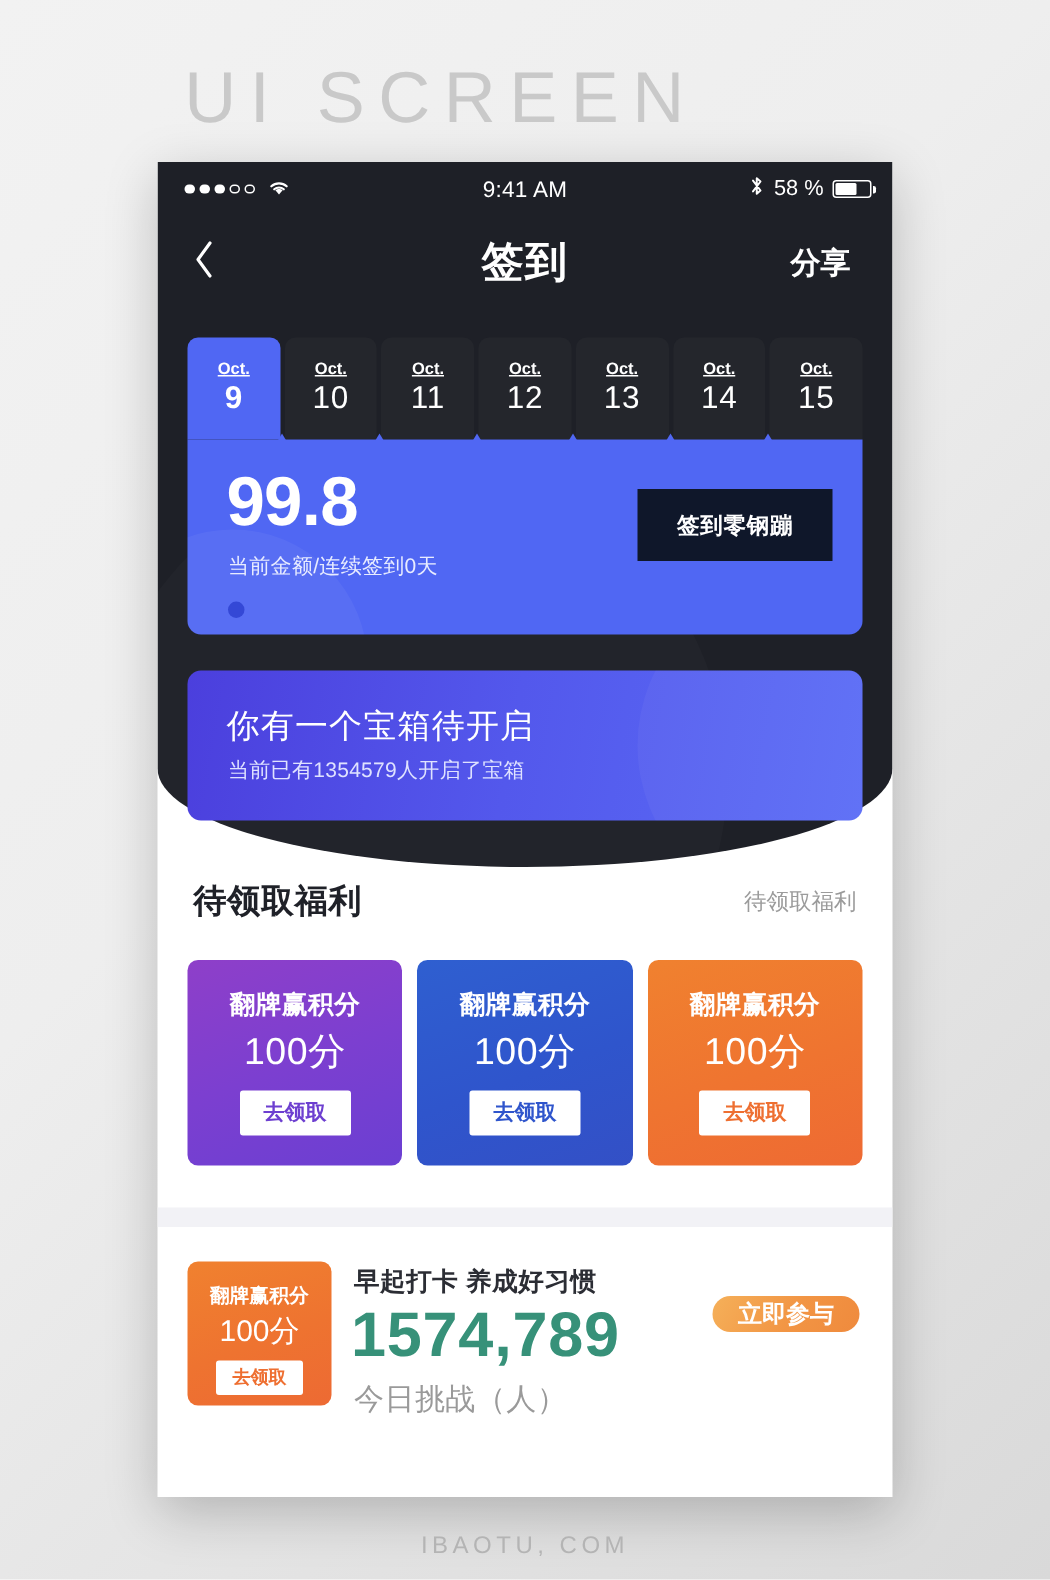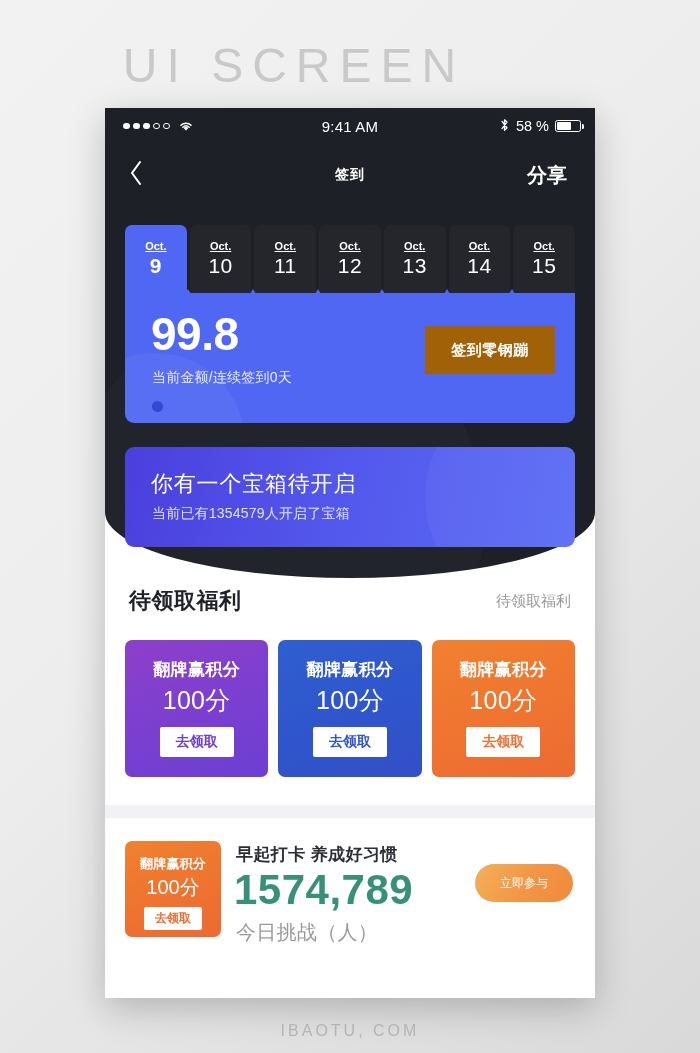--- a/index.html
+++ b/index.html
@@ -81,21 +81,21 @@
   .navbar{
     position:absolute; left:0; top:36px; width:490px; height:62px;
     display:flex; align-items:center; color:#fff;
   }
   .nav-back{
     position:absolute; left:24px; font-size:27px; line-height:1;
     color:#fff; font-weight:300; cursor:pointer;
   }
   .nav-title{
     position:absolute; left:0; width:490px; text-align:center;
-    font-size:14px; font-weight:700; letter-spacing:1px;
+    font-size:28px; font-weight:700; letter-spacing:1px;
   }
   .nav-action{
     position:absolute; right:28px; font-size:20px; font-weight:700;
     cursor:pointer;
   }
 
   
   .tabs{
     position:absolute; left:20px; top:117px; width:450px; height:68px;
     display:flex; gap:3px;
@@ -137,21 +137,21 @@
     font-size:46px; font-weight:700; color:#fff; line-height:1;
     letter-spacing:-.5px;
   }
   .bal-sub{
     position:absolute; left:27px; top:76px;
     font-size:14px; color:#e8ecff; letter-spacing:.2px;
   }
   .bal-btn{
     position:absolute; right:20px; top:33px;
     width:130px; height:48px;
-    background:#a16207; color:#ffffff;
+    background:#0f172a; color:#ffffff;
     display:flex; align-items:center; justify-content:center;
     font-size:15px; font-weight:700; letter-spacing:.5px;
     cursor:pointer;
   }
   .bal-dot{
     position:absolute; left:27px; bottom:11px;
     width:11px; height:11px; border-radius:50%;
     background:#3448d6; cursor:pointer;
   }
 
@@ -251,23 +251,23 @@
     position:absolute; left:129px; top:38px;
     font-size:42px; font-weight:700; color:#379179; line-height:1;
     letter-spacing:.5px;
   }
   .ch-caption{
     position:absolute; left:131px; top:88px;
     font-size:20px; color:#9a9a9a; letter-spacing:.3px;
   }
   .ch-cta{
     position:absolute; right:22px; top:33px;
-    width:98px; height:38px; border-radius:21px;
+    width:98px; height:24px; border-radius:21px;
     background:linear-gradient(120deg,#f5b059 0%,#f29544 55%,#ef8a3d 100%);
-    color:#ffffff; font-size:12px; font-weight:400;
+    color:#ffffff; font-size:16px; font-weight:700;
     display:flex; align-items:center; justify-content:center;
     cursor:pointer;
   }
 </style>
 </head>
 <body>
 
 <div class="page-title">UI SCREEN</div>
 
 <div class="phone">

